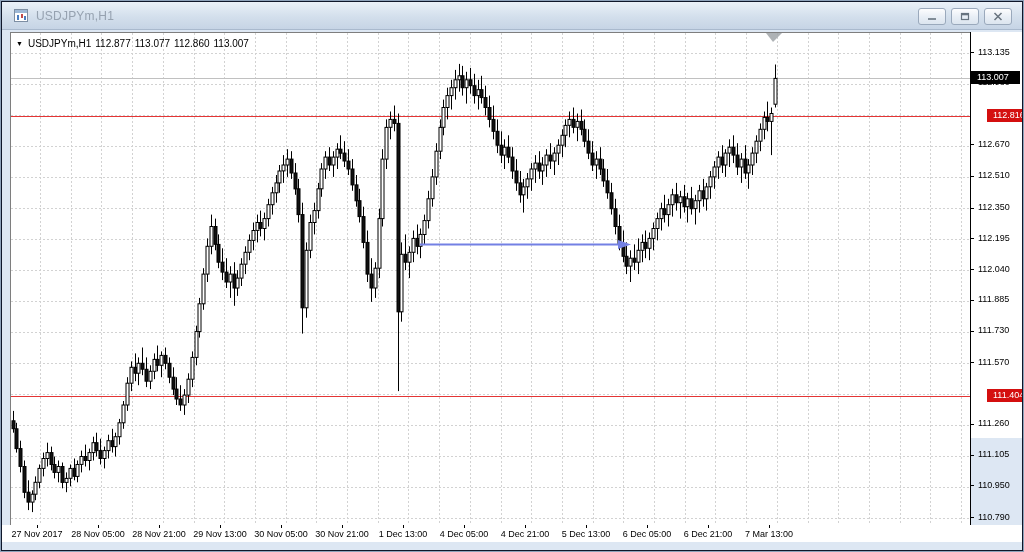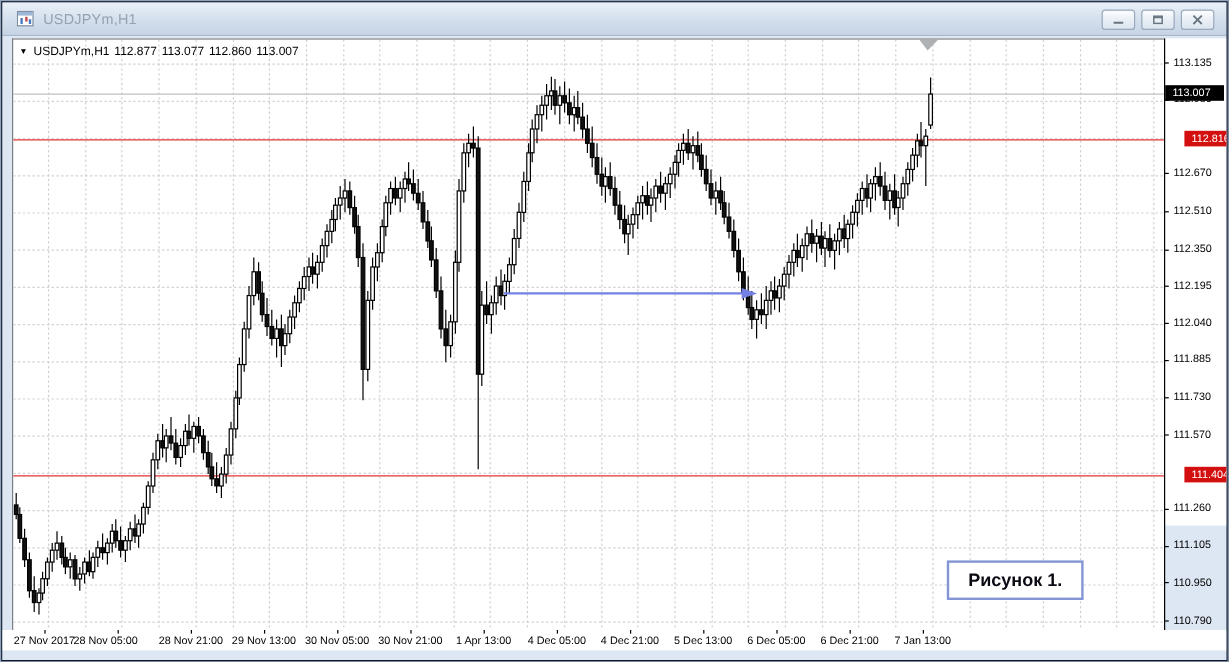--- a/index.html
+++ b/index.html
@@ -530,23 +530,20 @@
           <line x1="764.5" y1="31.5" x2="764.5" y2="74.5" stroke="#000000" stroke-width="1"></line>
           <rect x="763.0" y="45.4" width="3" height="25.8" fill="#ffffff" stroke="#000000" stroke-width="1"></rect>
           <line x1="0" y1="492.5" x2="960" y2="492.5" stroke="#000000" stroke-width="1"></line>
           <line x1="409" y1="211.5" x2="611" y2="211.5" stroke="#7380e4" stroke-width="2"></line>
           <polygon points="620,211.5 607,207 607,216" fill="#7380e4"></polygon>
           <polygon points="755,0 771,0 762,9" fill="#a0a4a8" opacity="0.85"></polygon>
         </svg>
       <div class="ohlc">
         <span class="tri">▼</span><span>USDJPYm,H1</span><span>112.877</span><span>113.077</span><span>112.860</span><span>113.007</span>
       </div>
-      <div class="caption-box" id="caption-box" style="left: 778px; top: 434px; width: 114px; height: 33px;">
-        <span>Рисунок 1.</span>
-      </div>
     </div>
 
     <div class="price-axis" id="price-axis">
       <div class="axis-vline"></div>
     <div class="ptick-mark" style="top: 20px;"></div>
         <div class="ptick-label" style="top: 14px;">113.135</div>
         <div class="ptick-mark" style="top: 51px;"></div>
         <div class="ptick-label" style="top: 44px;">112.980</div>
         <div class="ptick-mark" style="top: 112px;"></div>
         <div class="ptick-label" style="top: 106px;">112.670</div>
@@ -574,39 +571,39 @@
         <div class="ptick-label" style="top: 479px;">110.790</div>
         <div class="level-label" style="top: 77px;">112.816</div>
         <div class="level-label" style="top: 357px;">111.404</div>
         <div class="current-label" style="top: 39px;">113.007</div>
       </div>
 
     <div class="time-axis" id="time-axis">
         <div class="ttick-mark" style="left: 35px;"></div>
         <div class="ttick-label" style="left: 35px;">27 Nov 2017</div>
         <div class="ttick-mark" style="left: 96px;"></div>
-        <div class="ttick-label" style="left: 86px;">28 Nov 05:00</div>
+        <div class="ttick-label" style="left: 96px;">28 Nov 05:00</div>
         <div class="ttick-mark" style="left: 157px;"></div>
         <div class="ttick-label" style="left: 157px;">28 Nov 21:00</div>
         <div class="ttick-mark" style="left: 218px;"></div>
         <div class="ttick-label" style="left: 218px;">29 Nov 13:00</div>
         <div class="ttick-mark" style="left: 279px;"></div>
         <div class="ttick-label" style="left: 279px;">30 Nov 05:00</div>
         <div class="ttick-mark" style="left: 340px;"></div>
         <div class="ttick-label" style="left: 340px;">30 Nov 21:00</div>
         <div class="ttick-mark" style="left: 401px;"></div>
-        <div class="ttick-label" style="left: 401px;">1 Apr 13:00</div>
+        <div class="ttick-label" style="left: 401px;">1 Dec 13:00</div>
         <div class="ttick-mark" style="left: 462px;"></div>
         <div class="ttick-label" style="left: 462px;">4 Dec 05:00</div>
         <div class="ttick-mark" style="left: 523px;"></div>
         <div class="ttick-label" style="left: 523px;">4 Dec 21:00</div>
         <div class="ttick-mark" style="left: 584px;"></div>
         <div class="ttick-label" style="left: 584px;">5 Dec 13:00</div>
         <div class="ttick-mark" style="left: 645px;"></div>
         <div class="ttick-label" style="left: 645px;">6 Dec 05:00</div>
         <div class="ttick-mark" style="left: 706px;"></div>
         <div class="ttick-label" style="left: 692px; padding-left: 28px;">6 Dec 21:00</div>
         <div class="ttick-mark" style="left: 767px;"></div>
-        <div class="ttick-label" style="left: 767px;">7 Jan 13:00</div>
+        <div class="ttick-label" style="left: 767px;">7 Mar 13:00</div>
       </div>
 
   </div>
 </div>
 
 </body></html>

